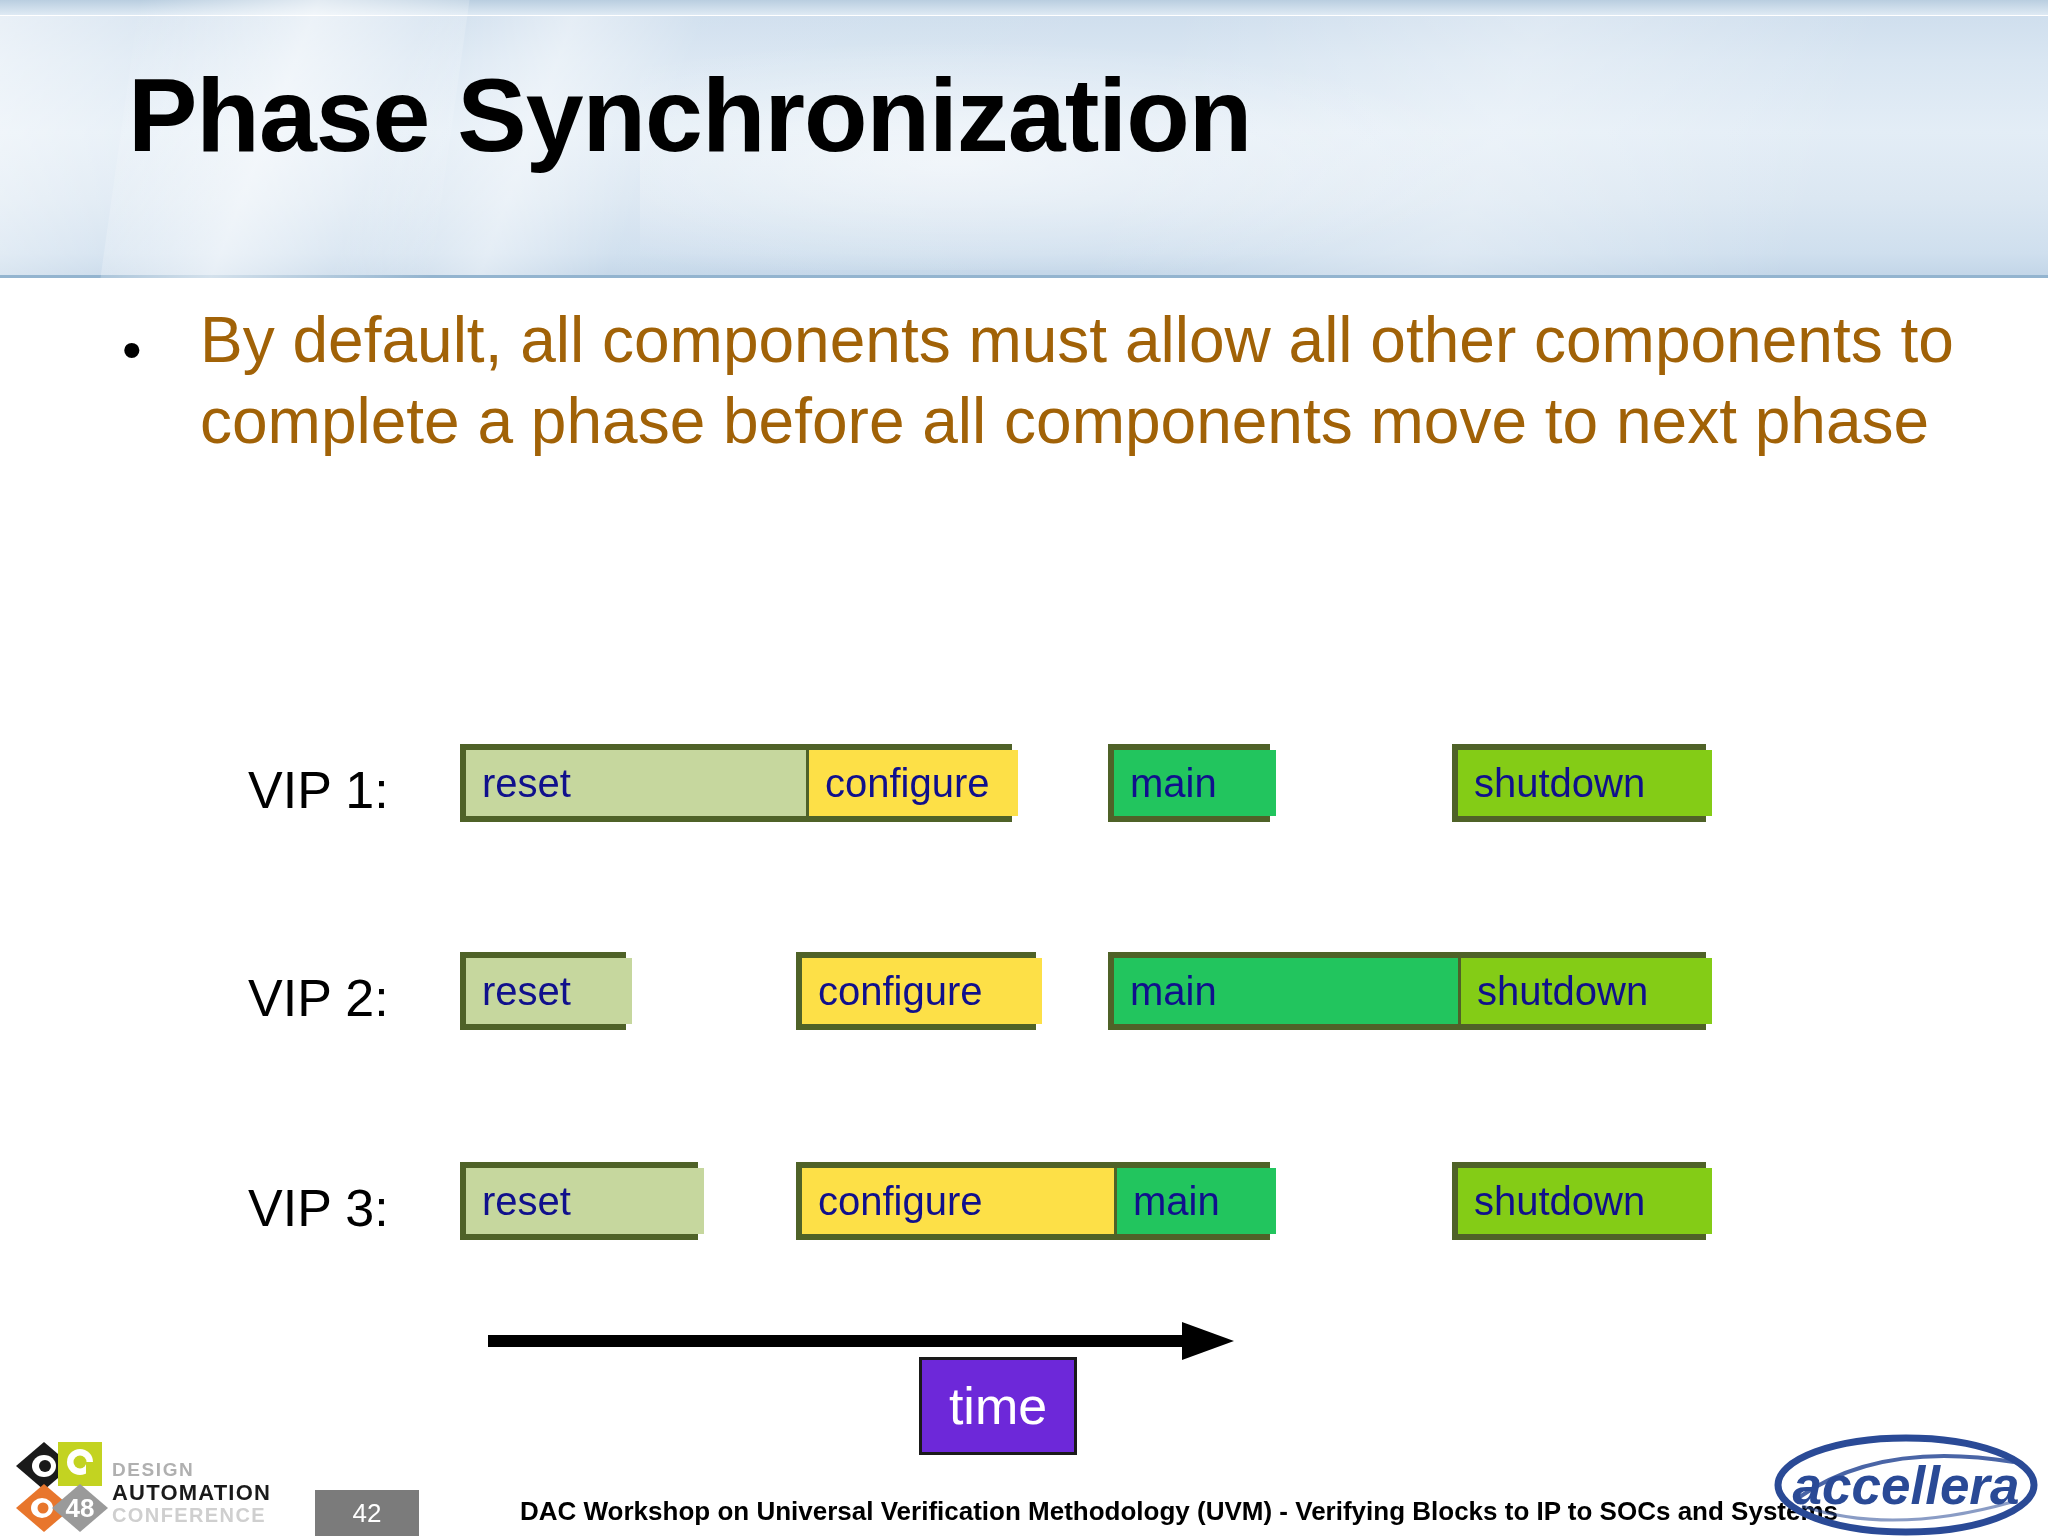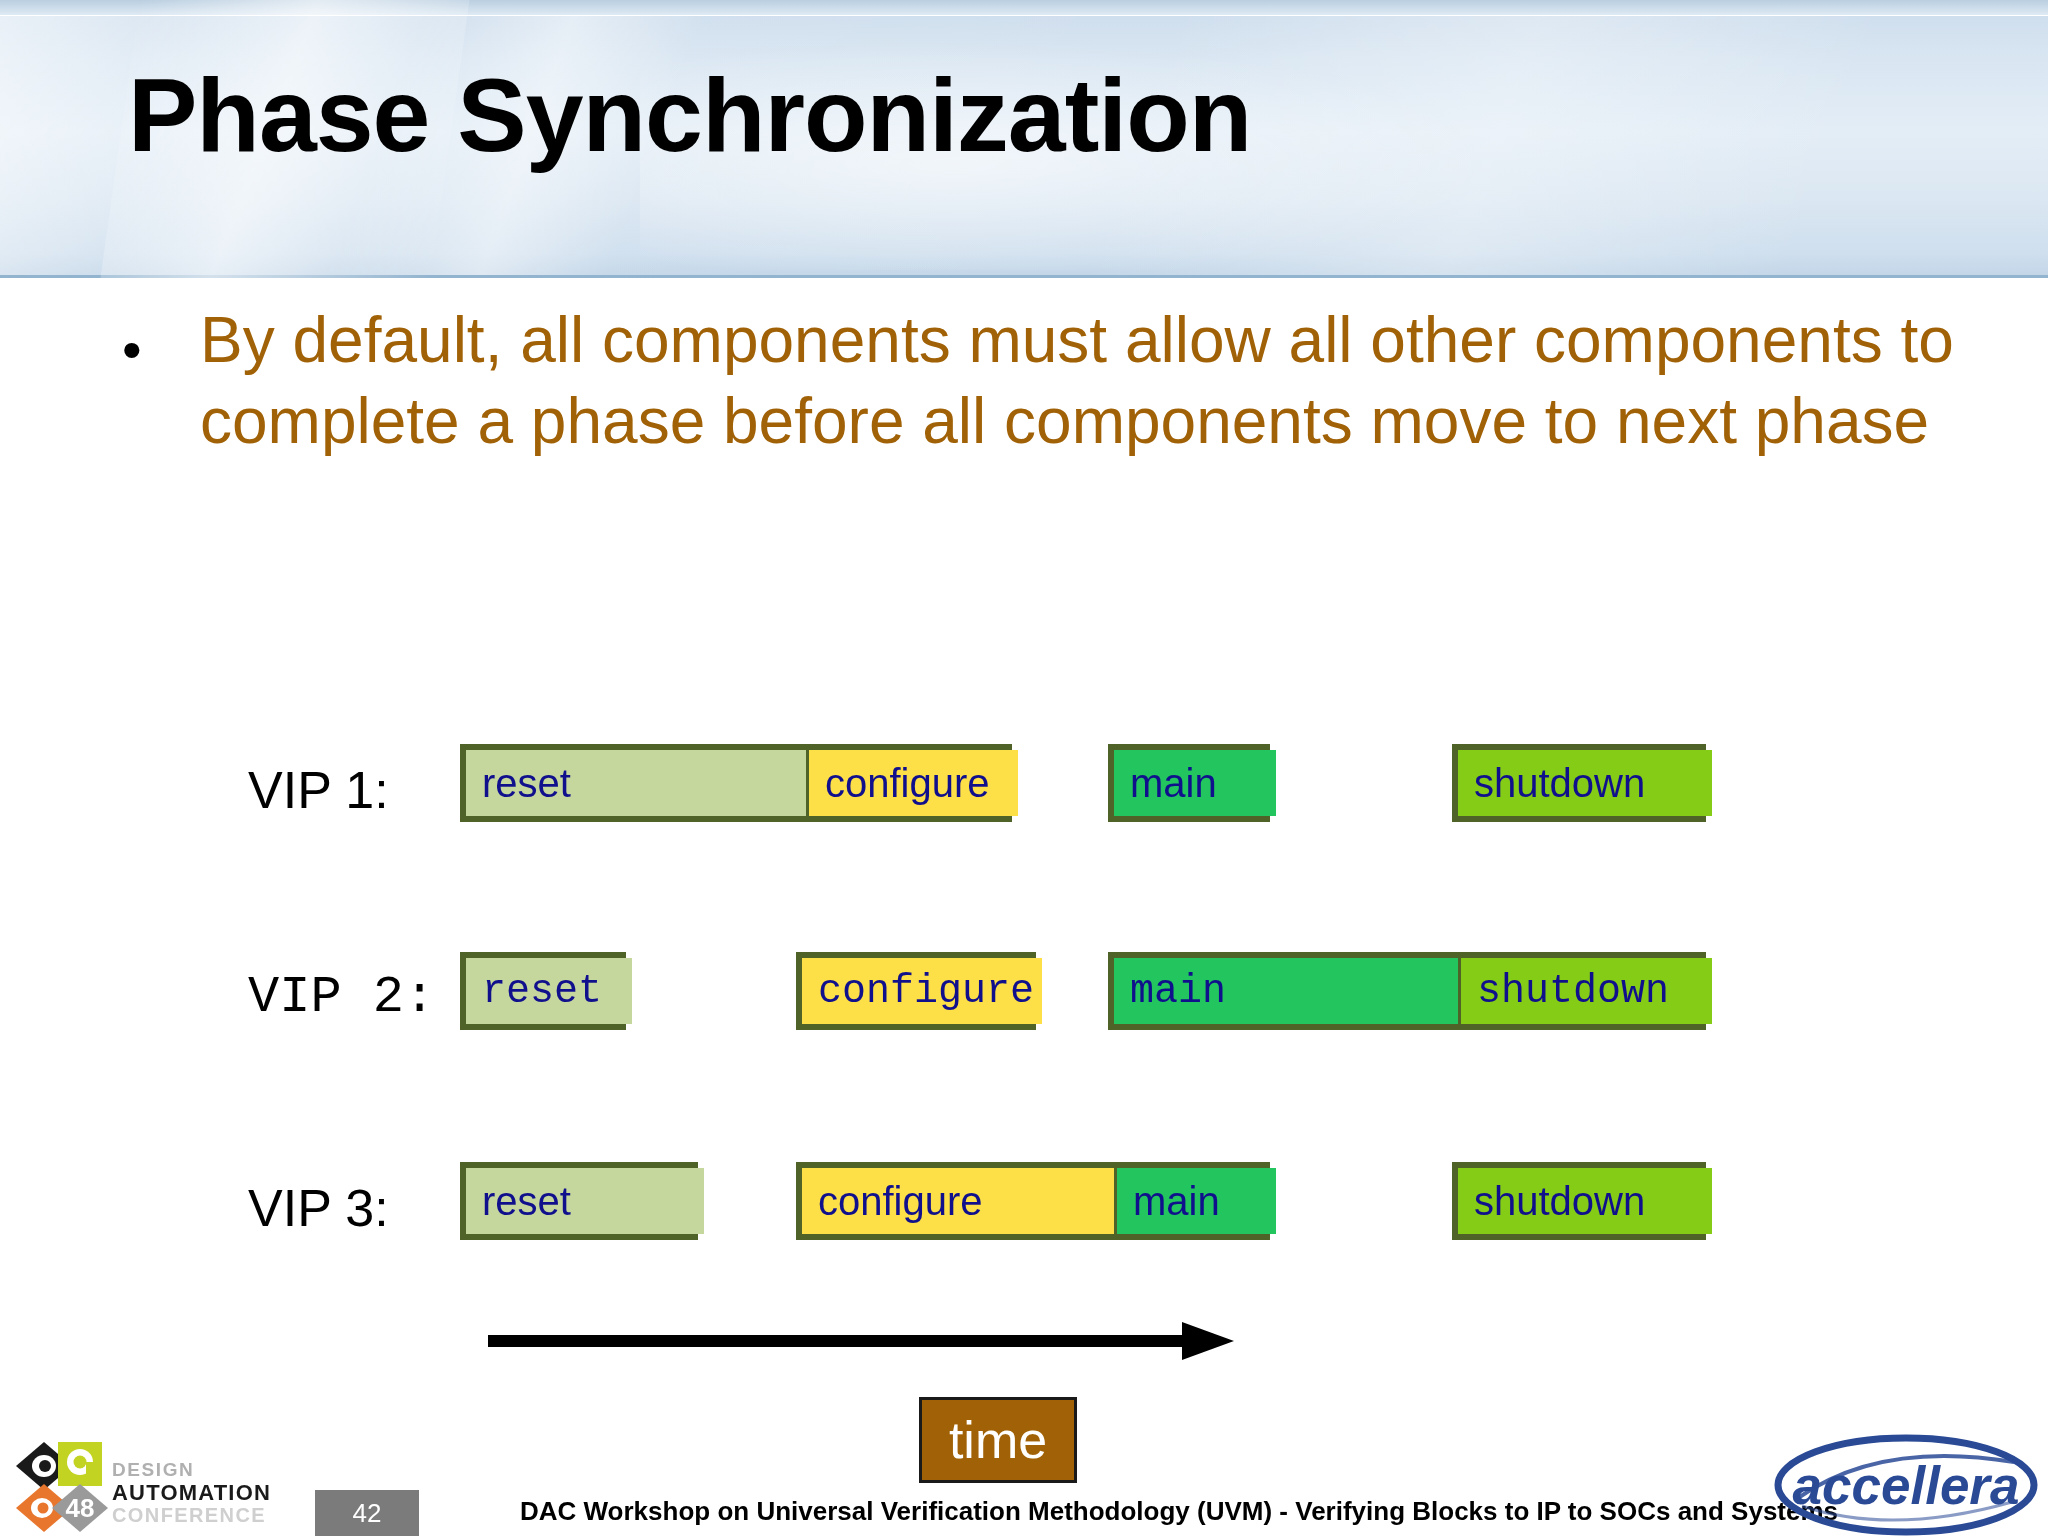--- a/index.html
+++ b/index.html
@@ -176,30 +176,29 @@
     height: 0;
     border-top: 19px solid transparent;
     border-bottom: 19px solid transparent;
     border-left: 52px solid #000000;
   }
   .time-box {
     position: absolute;
     left: 919px;
     top: 1357px;
     width: 158px;
-    height: 86px;
-    background: #a16207;
+    height: 98px;
+    background: #6d28d9;
     border: 3px solid #1a1a1a;
     box-sizing: border-box;
     display: flex;
     align-items: center;
     justify-content: center;
     font-size: 52px;
     color: #ffffff;
-    margin-top: 40px;
   }
 
   
   .footer {
     position: absolute;
     left: 0;
     top: 1438px;
     width: 2048px;
     height: 98px;
   }
@@ -267,21 +266,21 @@
         <div class="phase-cell fill-reset" style="width: 340px; flex: 0 0 340px;">reset</div>
         <div class="phase-cell fill-configure" style="width: 212px; flex: 0 0 212px;">configure</div>
       </div>
       <div class="phase-group" style="left: 1108px; width: 162px;">
         <div class="phase-cell fill-main" style="width: 162px; flex: 0 0 162px;">main</div>
       </div>
       <div class="phase-group" style="left: 1452px; width: 254px;">
         <div class="phase-cell fill-shutdown" style="width: 254px; flex: 0 0 254px;">shutdown</div>
       </div>
     </div>
-    <div class="vip-row" style="top: 252px; font-family: Liberation Mono, monospace;">
+    <div class="vip-row" style="top: 252px;">
       <div class="vip-label">VIP 2:</div>
       <div class="phase-group" style="left: 460px; width: 166px;">
         <div class="phase-cell fill-reset" style="width: 166px; flex: 0 0 166px;">reset</div>
       </div>
       <div class="phase-group" style="left: 796px; width: 240px;">
         <div class="phase-cell fill-configure" style="width: 240px; flex: 0 0 240px;">configure</div>
       </div>
       <div class="phase-group" style="left: 1108px; width: 598px;">
         <div class="phase-cell fill-main" style="width: 344px; flex: 0 0 344px;">main</div>
         <div class="phase-cell fill-shutdown" style="width: 254px; flex: 0 0 254px;">shutdown</div>

